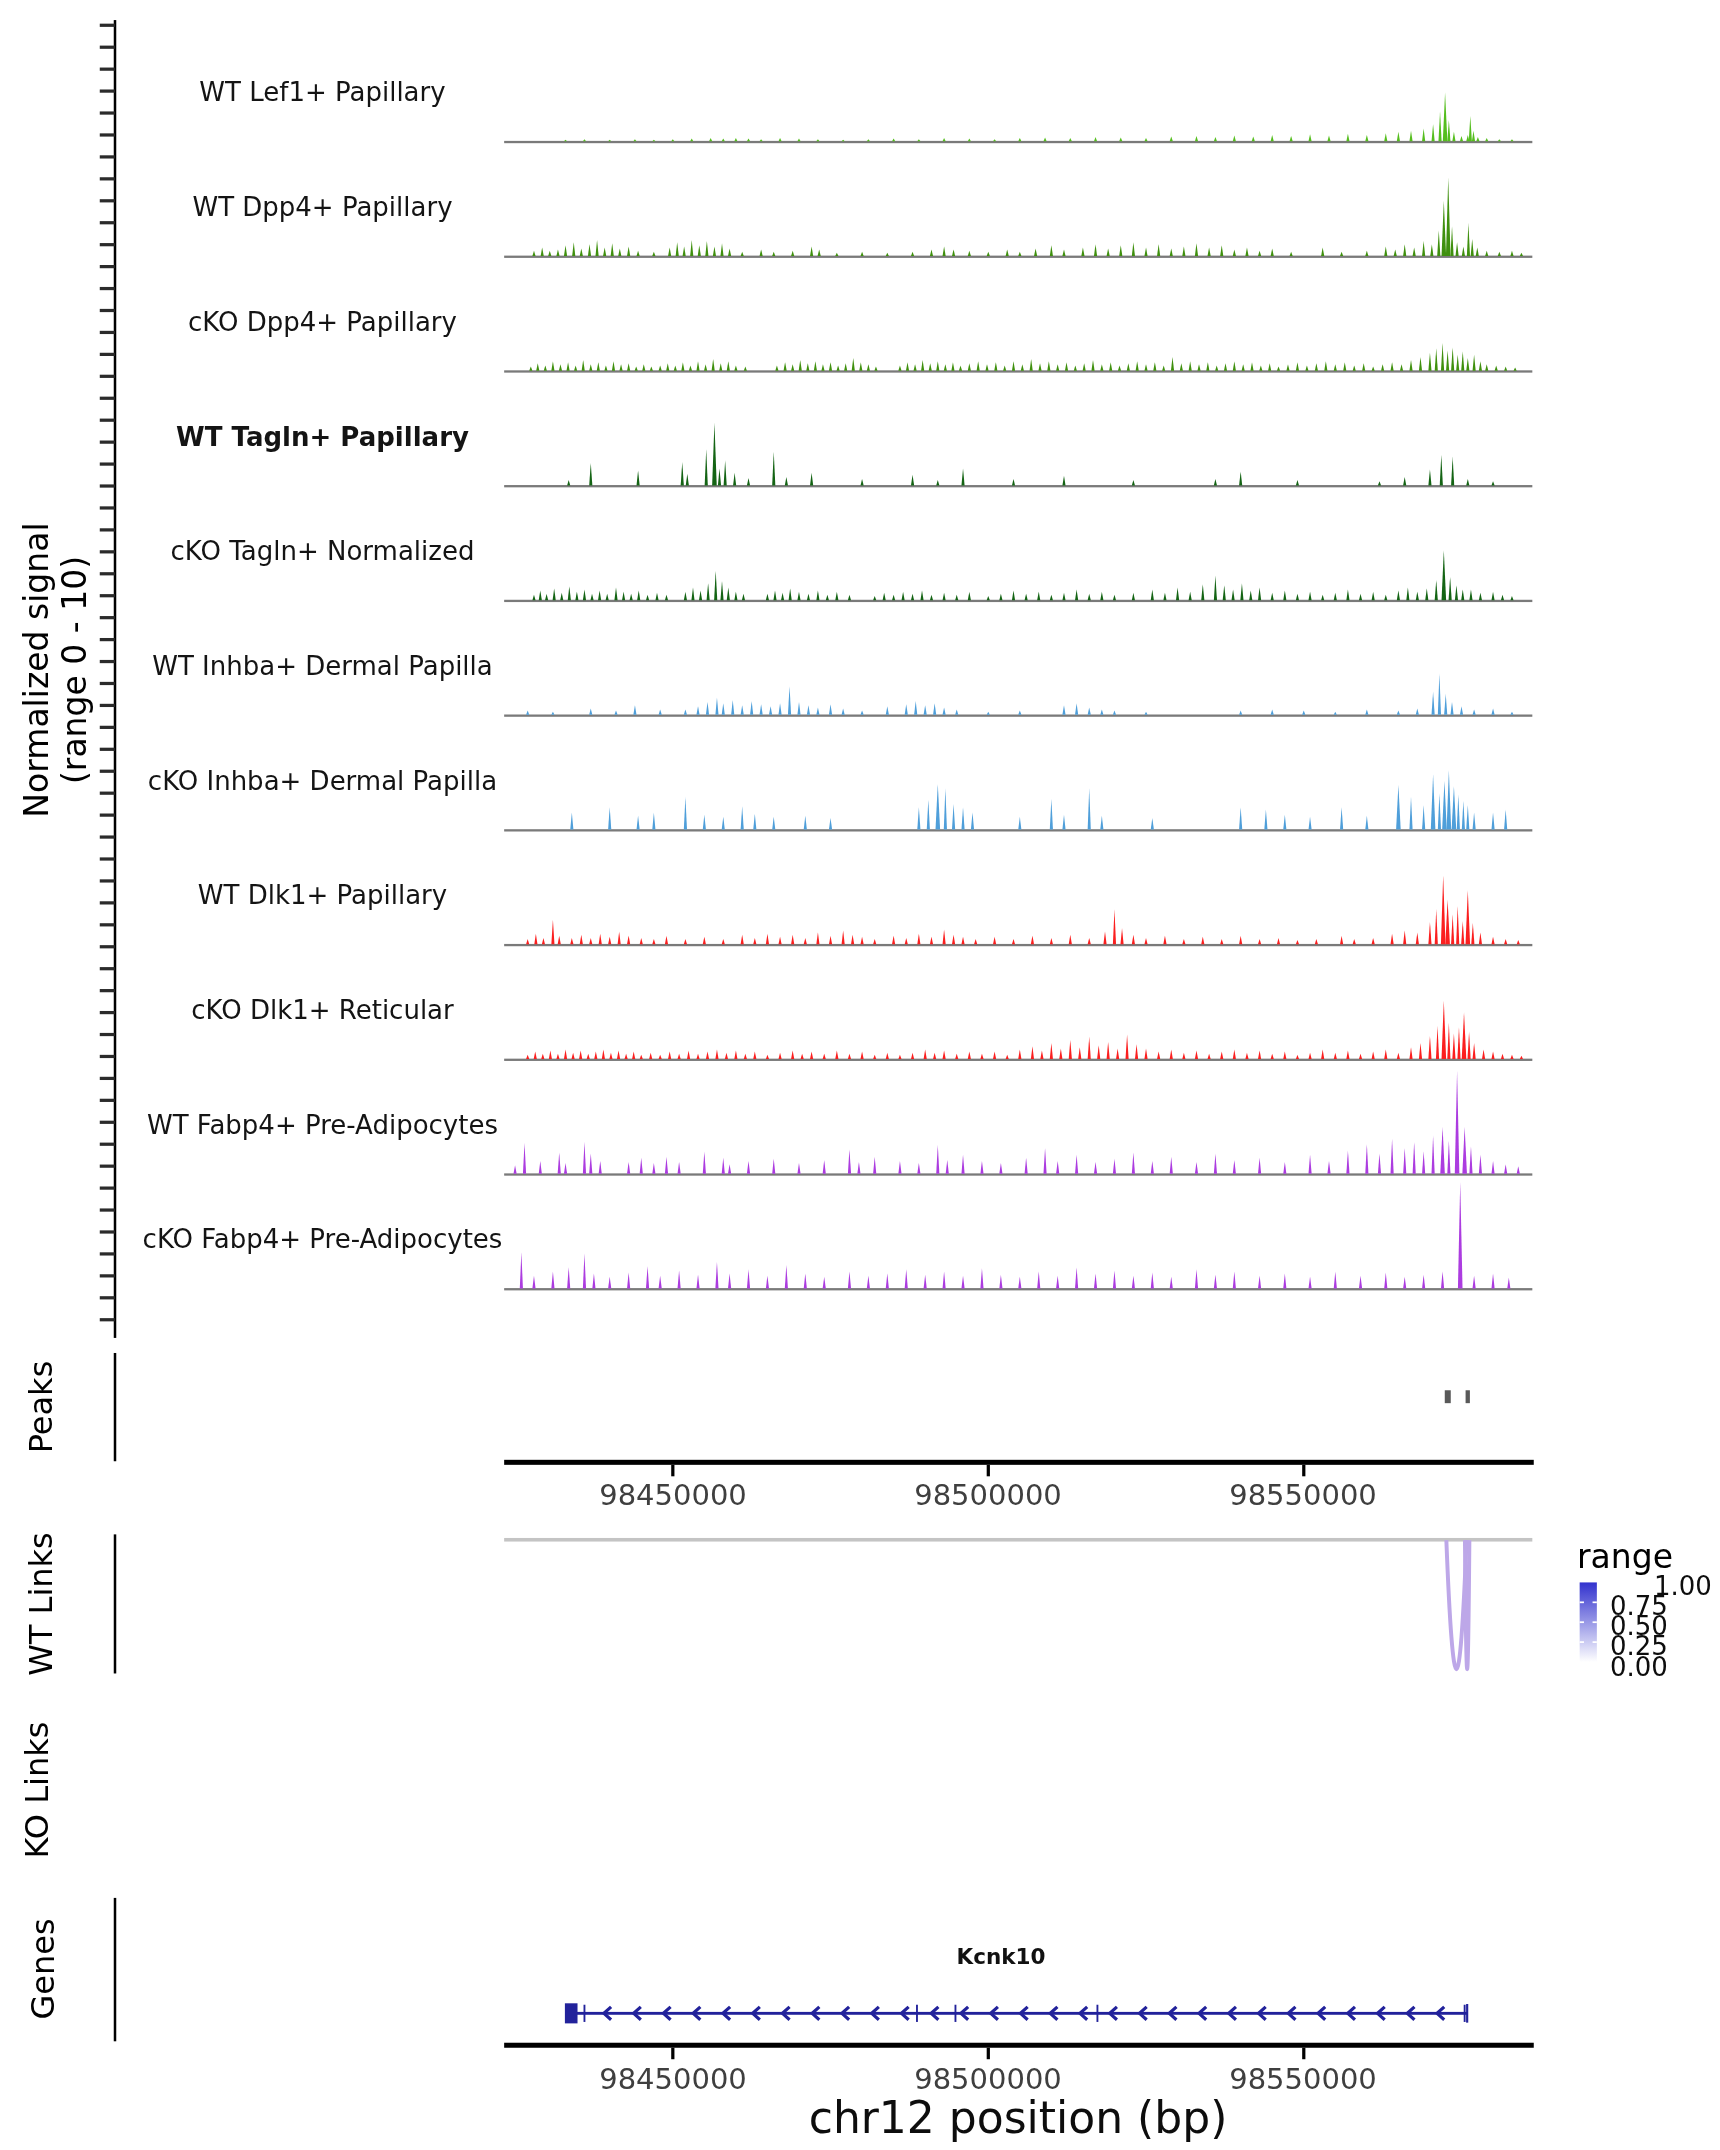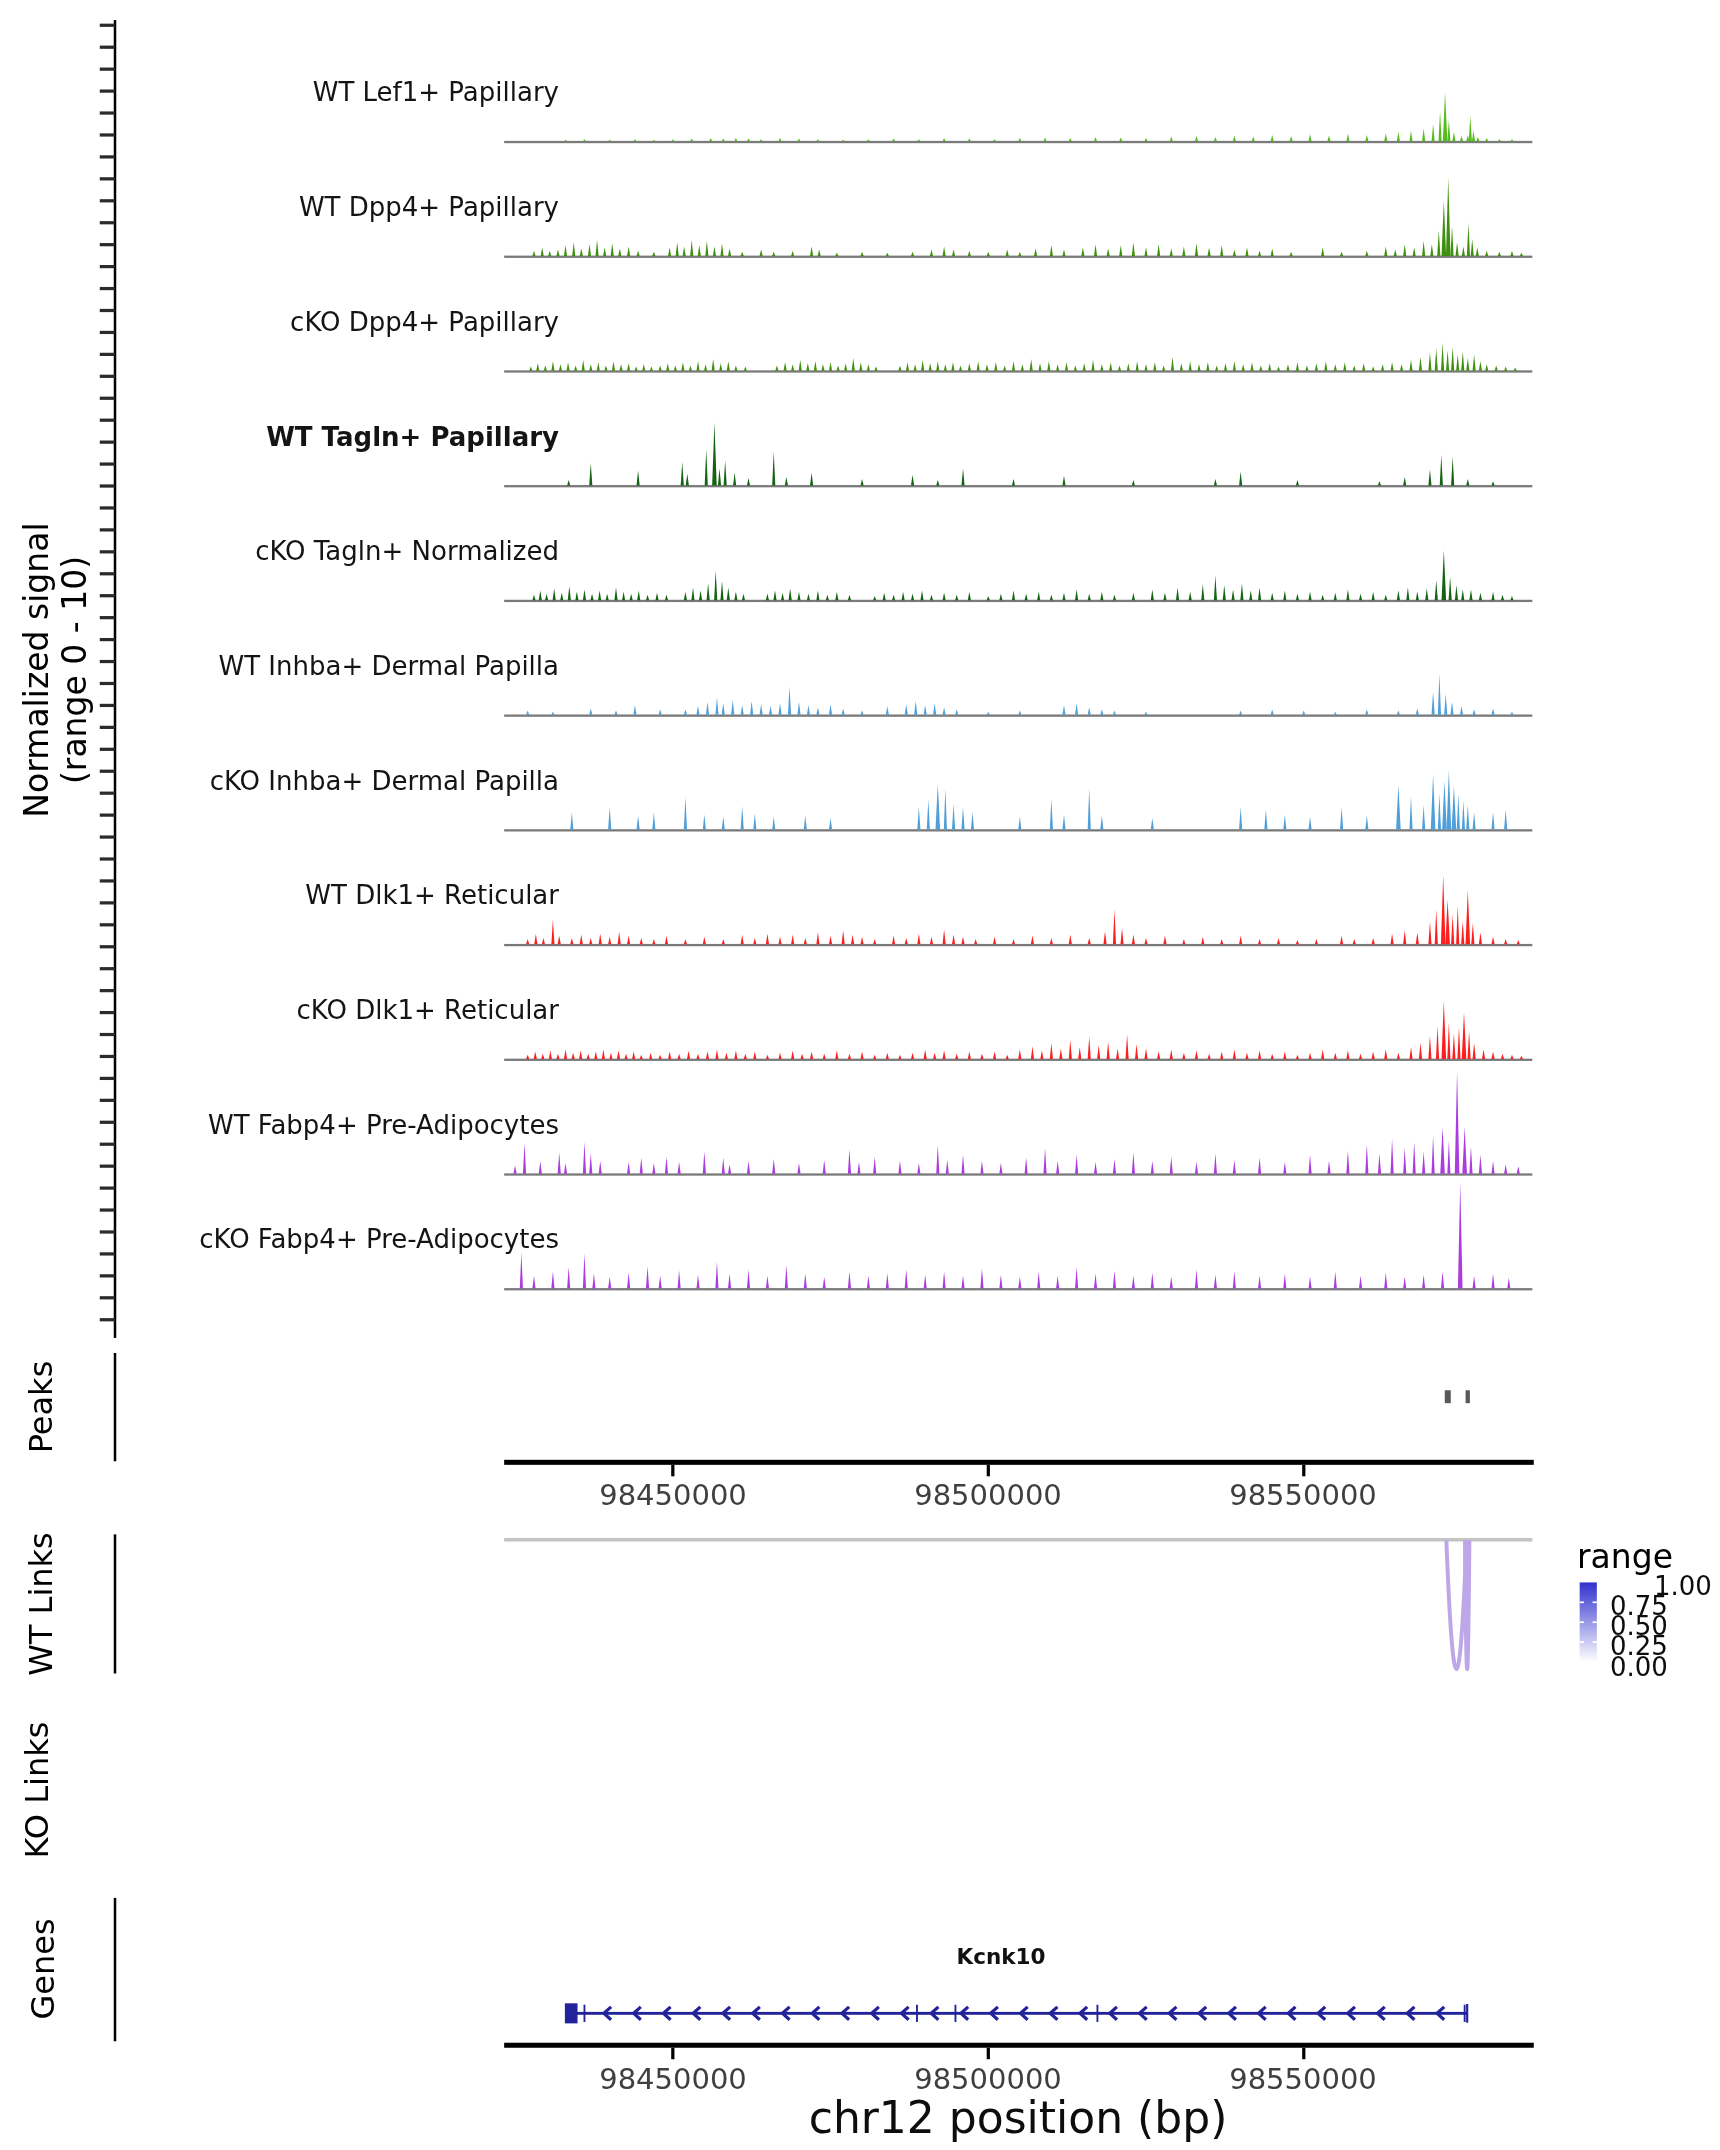--- a/index.html
+++ b/index.html
@@ -1,19 +1,19 @@
 <!DOCTYPE html>
 <html style="font-size:11.5px"><head>
 <meta charset="utf-8">
 <style>
   html,body{margin:0;padding:0;background:#ffffff;}
   #page{position:relative;width:1721px;height:2151px;background:#fff;overflow:hidden;
         font-family:"DejaVu Sans","Liberation Sans",sans-serif;}
   #gfx{position:absolute;left:0;top:0;}
-  .tracklabel{position:absolute;width:473px;left:86px;text-align:right;font-size:26px;color:#141414;white-space:nowrap;}
+  .tracklabel{position:absolute;width:473px;left:86px;text-align:center;font-size:26px;color:#141414;white-space:nowrap;}
   .vlabel{position:absolute;transform:translate(-50%,-50%) rotate(-90deg);white-space:nowrap;color:#000;}
   .vlabel .ln{text-align:center;line-height:1.15;}
   .ticklabel{position:absolute;transform:translateX(-50%);font-size:29px;color:#3f3f3f;white-space:nowrap;}
   .legnum{position:absolute;font-size:26px;color:#0d0d0d;white-space:nowrap;}
   #score-title{position:absolute;font-size:33px;color:#000;}
   #gene-name{position:absolute;transform:translateX(-50%);font-size:21.5px;color:#111;font-weight:bold;}
   #xaxis-title{position:absolute;transform:translateX(-50%);font-size:44px;color:#0d0d0d;white-space:nowrap;}
 </style>
 </head>
 <body>
@@ -994,21 +994,21 @@
   <div id="xaxis-title" style="left:1018px;top:2092px;">chr12 position (bp)</div>
 
   <div id="track-labels">
       <div class="tracklabel" style="top: 77px;">WT Lef1+ Papillary</div>
       <div class="tracklabel" style="top: 192px;">WT Dpp4+ Papillary</div>
       <div class="tracklabel" style="top: 307px;">cKO Dpp4+ Papillary</div>
       <div class="tracklabel" style="top: 422px; font-weight: bold;">WT Tagln+ Papillary</div>
       <div class="tracklabel" style="top: 536px;">cKO Tagln+ Normalized</div>
       <div class="tracklabel" style="top: 651px;">WT Inhba+ Dermal Papilla</div>
       <div class="tracklabel" style="top: 766px;">cKO Inhba+ Dermal Papilla</div>
-      <div class="tracklabel" style="top: 880px;">WT Dlk1+ Reticular</div>
+      <div class="tracklabel" style="top: 880px;">WT Dlk1+ Papillary</div>
       <div class="tracklabel" style="top: 995px;">cKO Dlk1+ Reticular</div>
       <div class="tracklabel" style="top: 1110px;">WT Fabp4+ Pre-Adipocytes</div>
       <div class="tracklabel" style="top: 1224px;">cKO Fabp4+ Pre-Adipocytes</div>
     </div>
   <div id="tick-labels-top">
       <div class="ticklabel" style="left: 673px; top: 1478px;">98450000</div>
       <div class="ticklabel" style="left: 988px; top: 1478px;">98500000</div>
       <div class="ticklabel" style="left: 1303px; top: 1478px;">98550000</div>
     </div>
   <div id="tick-labels-bottom">

